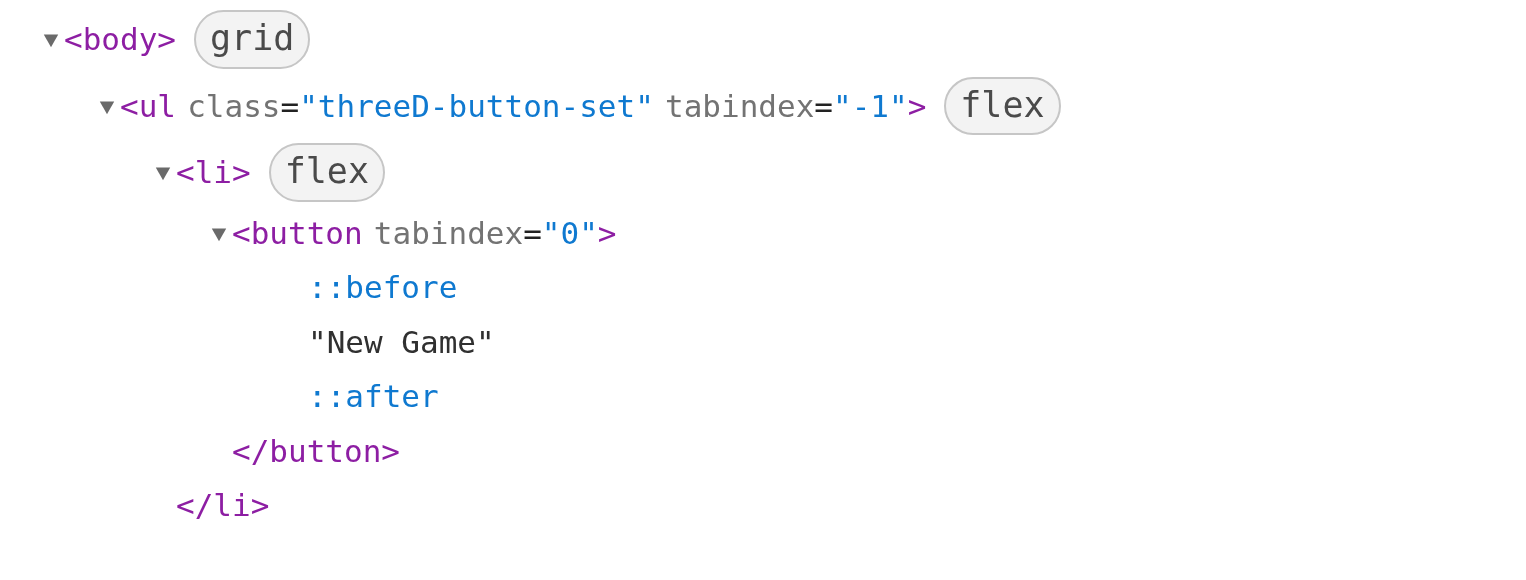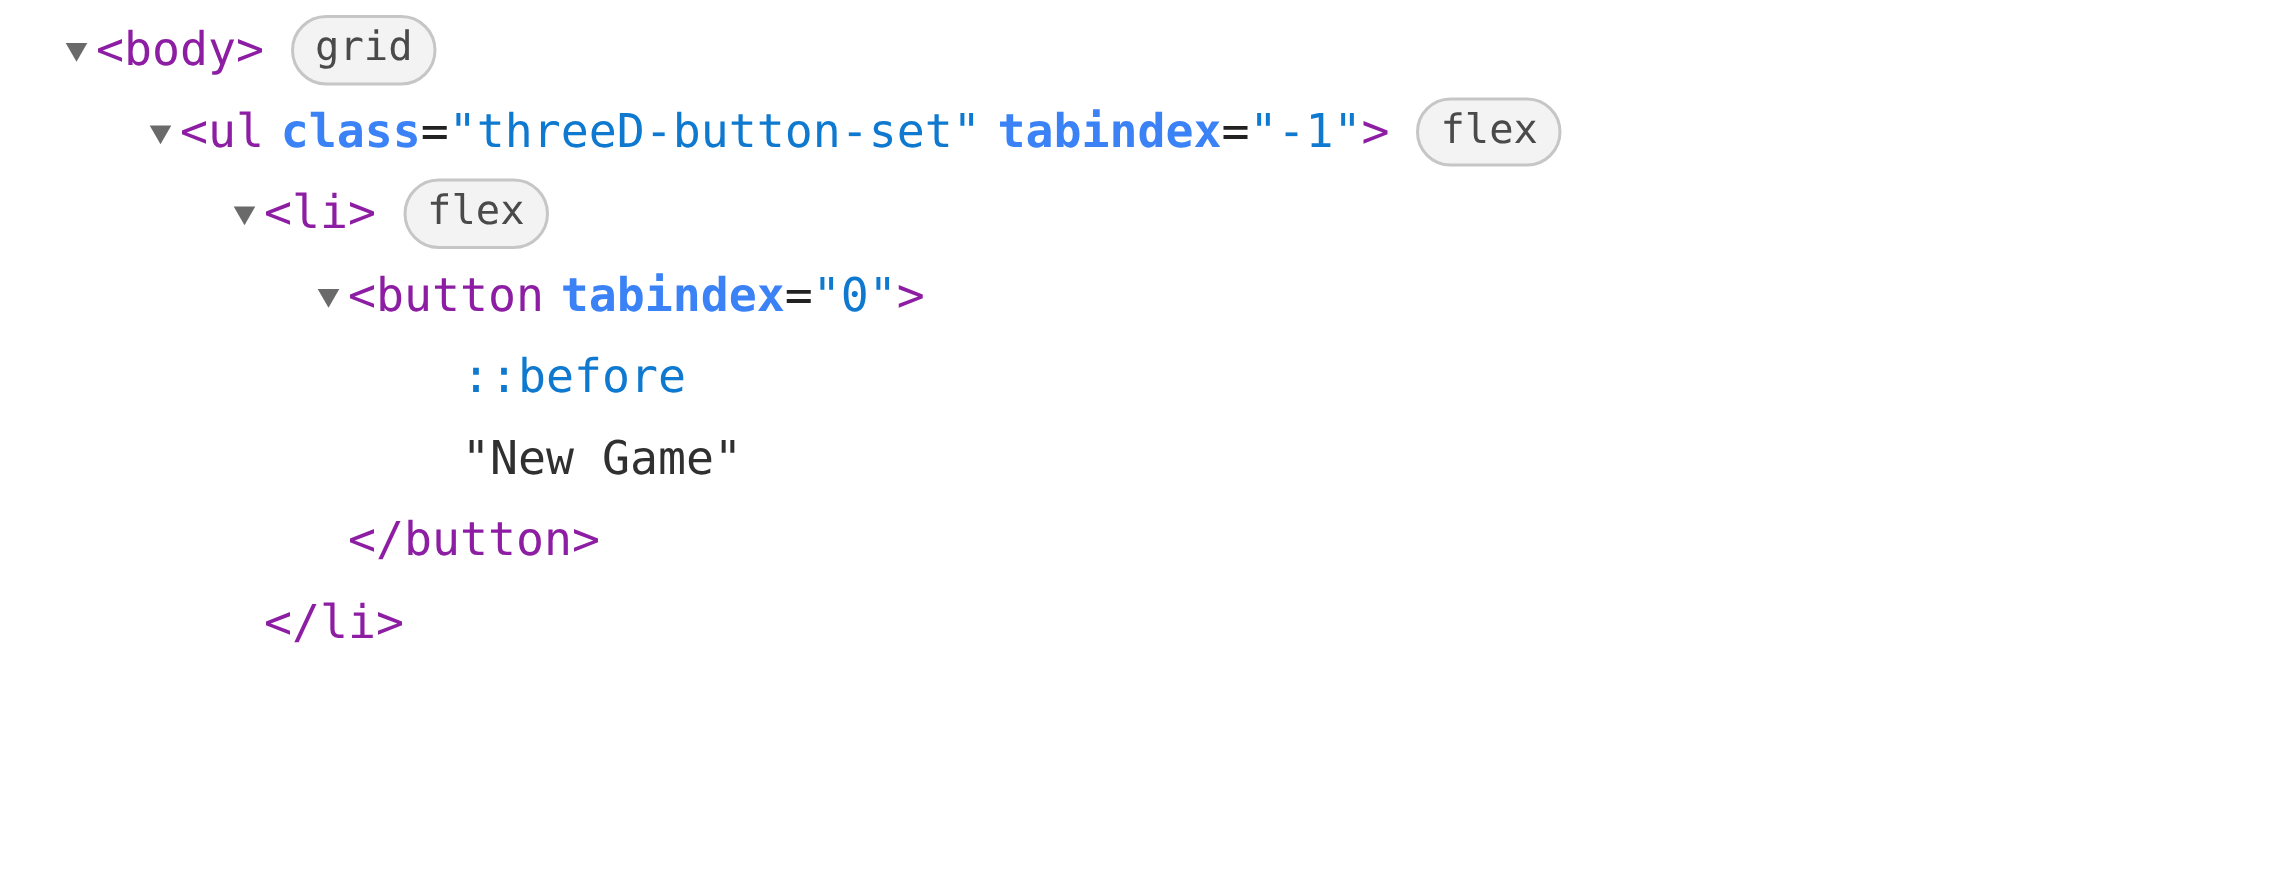--- a/index.html
+++ b/index.html
@@ -32,34 +32,34 @@
     display: inline-flex;
     width: 18px;
     height: 18px;
     margin-right: 4px;
     color: #6b6b6b;
     position: relative;
     top: 1px;
   }
   .tag-name { color: #8d1ea3; text-align: right; }
   .punct { color: #8d1ea3; }
-  .attr-name { color: #3b82f6; font-weight: bold; }
+  .attr-name { color: #737373; }
   .attr-eq { color: #222; }
   .attr-value { color: #0f79d0; }
   .pseudo { color: #0f79d0; }
   .text-node { color: #303030; }
   .badge {
     display: inline-flex;
     align-items: center;
     border: 2px solid #c6c6c6;
     background: #f3f3f3;
     color: #4a4a4a;
     border-radius: 999px;
     padding: 0px 14px 2px 14px;
-    font-size: 27px;
+    font-size: 35px;
     margin-left: 18px;
     font-family: ui-monospace, "SF Mono", Menlo, Consolas, monospace;
   }
   .space { display:inline-block; width: 0.6ch; }
 </style>
 </head>
 <body>
 
 <div class="tree" id="tree">
     <div class="row indent-0">
@@ -118,20 +118,24 @@
       <span class="punct">&gt;</span>
     </div>
     <div class="row indent-4">
       <span class="chevron"></span>
       <span class="pseudo">::before</span>
     </div>
     <div class="row indent-4">
       <span class="chevron"></span>
       <span class="text-node">"New Game"</span>
     </div>
+    <div class="row indent-4">
+      <span class="chevron"></span>
+      <span class="pseudo">::after</span>
+    </div>
     <div class="row indent-3">
       <span class="chevron"></span>
       <span class="punct">&lt;/</span>
       <span class="tag-name">button</span>
       <span class="punct">&gt;</span>
     </div>
     <div class="row indent-2">
       <span class="chevron"></span>
       <span class="punct">&lt;/</span>
       <span class="tag-name">li</span>

